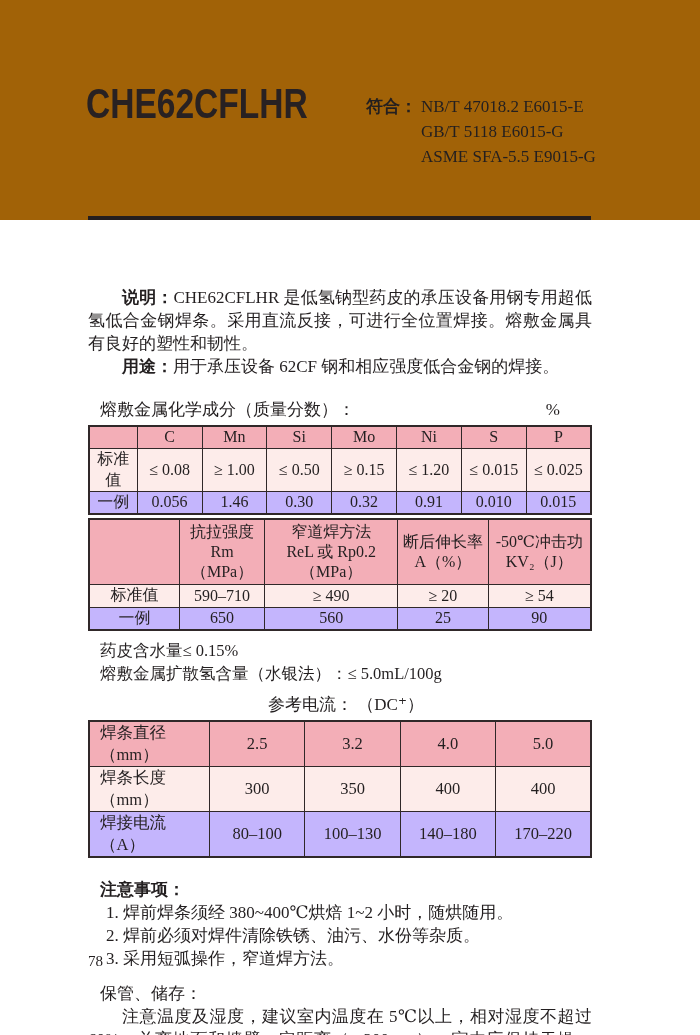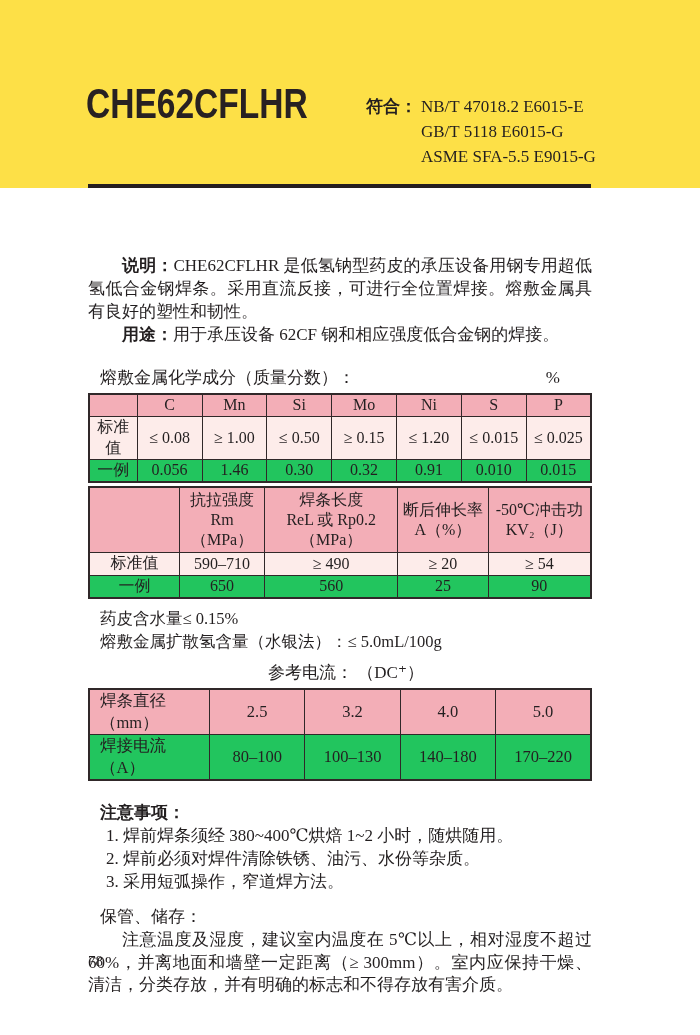--- a/index.html
+++ b/index.html
@@ -3,21 +3,21 @@
 <meta charset="utf-8">
 <style>
   * { margin:0; padding:0; box-sizing:border-box; }
   html,body { width:700px; background:#ffffff; }
   body {
     height:1035px; position:relative; overflow:hidden;
     font-family:"Liberation Serif","DejaVu Serif",serif;
     color:#231f20;
   }
   
-  .band { position:relative; height:188px; background:#fde047; }
+  .band { position:relative; height:220px; background:#a16207; }
   .band-rule { position:absolute; left:88px; width:503px; bottom:0; height:4px; background:#241e1f; }
   .product-title {
     position:absolute; left:86px; top:82px;
     font-family:"Liberation Sans","DejaVu Sans",sans-serif;
     font-weight:700; font-size:43px; line-height:1; color:#282122;
     transform:scaleX(0.78); transform-origin:left top; white-space:nowrap;
     letter-spacing:0px;
   }
   .specs { position:absolute; left:366px; top:94px; font-size:17px; line-height:25px; display:flex; }
   .specs .conform { font-weight:700; font-family:"Liberation Sans",sans-serif; margin-right:4px; }
@@ -29,21 +29,21 @@
   .lbl { font-weight:700; font-family:"Liberation Sans",sans-serif; }
   .sec-head { margin-left:12px; font-size:17px; line-height:23px; }
   .sec-head .t { font-weight:400; font-family:"Liberation Sans",sans-serif; }
   .chem-head { margin-top:20px; display:flex; justify-content:space-between; align-items:flex-end; }
   .chem-head .unit { margin-right:32px; font-size:17px; }
   table { width:100%; border-collapse:collapse; table-layout:fixed; text-align:center; font-size:16px; }
   table { border:2px solid #302829; }
   td { border:1.5px solid #302829; height:22px; padding:0 1px; }
   .hdr-row td { background:#f3aeb7; }
   .row-a td { background:#fdecea; }
-  .row-b td { background:#22c55e; }
+  .row-b td { background:#c4b5fd; }
   .chem-table { margin-top:4px; }
   .mech-head { margin-top:26px; }
   .mech-table { margin-top:3px; }
   .mech-table .hdr-row td { height:44px; line-height:20px; padding:2px 0; }
   .mech-table td { height:23px; }
   .req { margin-top:8px; margin-left:12px; font-size:16.5px; line-height:23px; }
   .cur-head { margin-top:8px;text-align:center; }
   .cur-table { margin-top:4px; font-size:16.5px; }
   .cur-table td { height:27px; }
   .cur-table td.rlabel { text-align:left; padding-left:10px; }
@@ -135,21 +135,21 @@
         <col style="width:20.5%">
     </colgroup>
     <tbody>
         <tr class="hdr-row">
       <td></td>
       <td>
             <span style="display:block">抗拉强度</span>
             <span style="display:block">Rm（MPa）</span>
           </td>
       <td>
-            <span style="display:block">焊条长度</span>
+            <span style="display:block">窄道焊方法</span>
             <span style="display:block">ReL 或 Rp0.2（MPa）</span>
           </td>
       <td>
             <span style="display:block">断后伸长率</span>
             <span style="display:block">A（%）</span>
           </td>
       <td>
             <span style="display:block">-50℃冲击功</span>
             <span style="display:block">KV₂（J）</span>
           </td>
@@ -189,20 +189,27 @@
         <col style="width:19%">
     </colgroup>
     <tbody>
         <tr class="hdr-row">
       <td class="rlabel">焊条直径（mm）</td>
       <td>2.5</td>
       <td>3.2</td>
       <td>4.0</td>
       <td>5.0</td>
     </tr>
+    <tr class="row-a">
+      <td class="rlabel">焊条长度（mm）</td>
+      <td>300</td>
+      <td>350</td>
+      <td>400</td>
+      <td>400</td>
+    </tr>
     <tr class="row-b">
       <td class="rlabel">焊接电流（A）</td>
       <td>80–100</td>
       <td>100–130</td>
       <td>140–180</td>
       <td>170–220</td>
     </tr>
   </tbody>
     </table>
 

